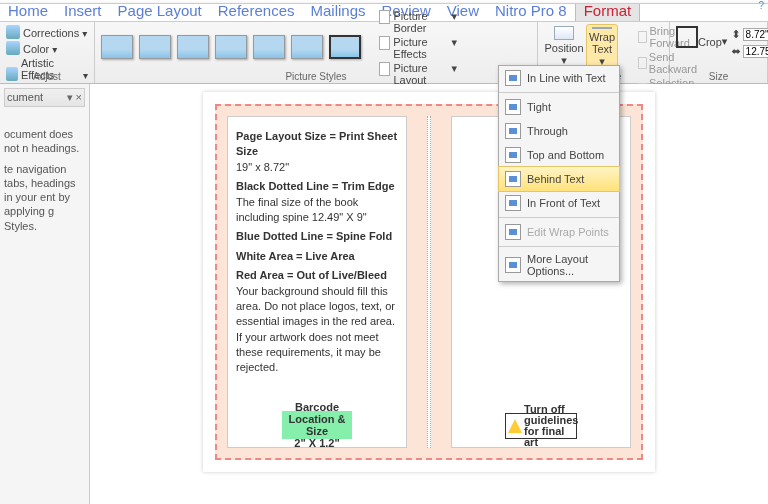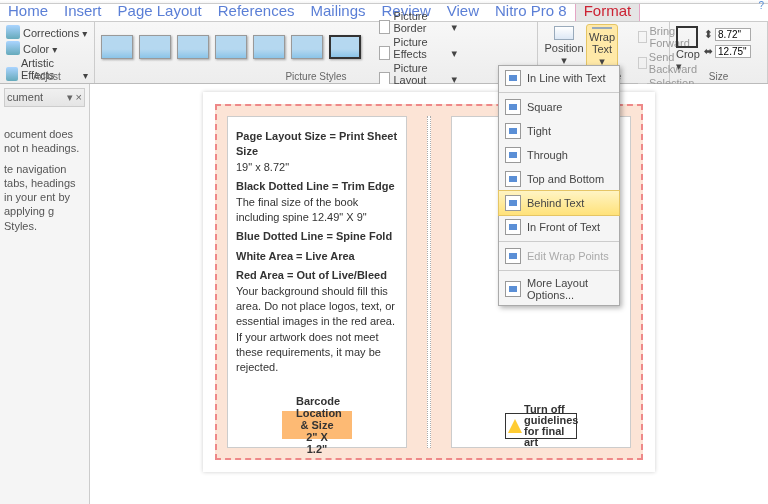--- a/index.html
+++ b/index.html
@@ -12,31 +12,31 @@
 .ribbon{background:linear-gradient(#f7f7f7,#ededed);height:62px;display:flex;border-bottom:1px solid #bbb;position:relative}
 .group{border-right:1px solid #ccc;padding:2px 6px 14px 6px;position:relative}
 .group-label{position:absolute;bottom:1px;left:0;right:0;text-align:center;font-size:10px;color:#666}
 .adjust{width:95px}
 .adjust-item{font-size:10px;color:#444;padding:1px 0;display:flex;align-items:flex-end;gap:3px}
 .adjust-item::before{content:"";width:14px;height:14px;background:linear-gradient(#aad4ff,#6ab);border-radius:2px;display:inline-block}
 .pic-styles{flex:1;display:flex;align-items:center;gap:6px;padding-left:6px}
 .thumb{width:32px;height:24px;background:linear-gradient(#b5d8f0 60%,#8bc4e8);border:1px solid #999;box-shadow:1px 1px 2px rgba(0,0,0,.3)}
 .thumb.dark{border:2px solid #333}
 .pic-opts{width:102px;font-size:10px;color:#444;padding-top:2px}
-.pic-opts div{padding:1px 12px;display:flex;align-items:flex-end;gap:3px}
+.pic-opts div{padding:1px 12px;display:flex;align-items:flex-start;gap:3px}
 .pic-opts div::before{content:"";width:12px;height:12px;border:1px solid #aaa;background:#fff}
 .arrange{width:132px;display:flex;gap:2px;padding-top:2px}
 .arr-btn{display:flex;flex-direction:column;align-items:center;width:40px;font-size:9px;color:#444;text-align:center;padding:2px;border-radius:3px}
 .arr-btn.active{background:#ffe9a8;border:1px solid #e5c565}
 .arr-icon{width:20px;height:20px;background:linear-gradient(#fff,#dde8f5);border:1px solid #9ab;margin-bottom:2px}
 .arr-list{font-size:9px;color:#999;flex:1}
 .arr-list div{padding:1px 18px;display:flex;align-items:center;gap:2px}
 .arr-list div::before{content:"";width:10px;height:10px;border:1px solid #ccc}
 .size{width:98px;display:flex;gap:4px;padding-top:4px;align-items:flex-start}
-.crop-btn{display:flex;flex-direction:column;align-items:flex-start;font-size:9px;color:#444}
+.crop-btn{display:flex;align-items:flex-end;font-size:9px;color:#444}
 .crop-icon{width:22px;height:22px;border:2px solid #333;position:relative}
 .size-fields{font-size:10px;color:#444}
 .size-fields div{display:flex;align-items:center;gap:2px;padding:2px 0}
 .size-fields input{width:36px;font-size:10px;border:1px solid #aaa;padding:0 2px}
 .workspace{display:flex;height:420px;background:#fff}
 .sidepane{width:90px;border-right:1px solid #ccc;background:#f5f5f5;padding:4px;font-size:10px;color:#555;position:relative}
 .sidepane-title{background:linear-gradient(#f0f0f0,#e5e5e5);padding:2px;border:1px solid #ccc;display:flex;justify-content:space-between}
 .sp-close{cursor:pointer;color:#666}
 .sidepane-body{padding-top:20px;font-size:9.5px;line-height:1.3}
 .sidepane-body p{margin-bottom:6px}
@@ -45,21 +45,21 @@
 .template{position:absolute;inset:12px;border:2px dashed #e88;background:#fce4d6}
 .inner{position:absolute;inset:10px;display:flex;gap:20px}
 .panel{flex:1;background:#fff;border:1px solid #ccc;padding:8px;font-size:7px;color:#333;position:relative}
 .panel h1{font-size:11px;font-weight:bold;text-align:center}
 .panel h2{font-size:9px;text-align:center;font-weight:normal}
 .panel .dim{text-align:center;font-size:8px;color:#333;font-weight:bold;margin-top:4px}
 .panel .sm{text-align:center;font-size:7px;color:#666}
 .left-text{font-size:6.5px;line-height:1.4}
 .left-text b{display:block;margin-top:4px}
 .spine{width:4px;background:#fff;border-left:1px dotted #aaa;border-right:1px dotted #aaa}
-.barcode{position:absolute;bottom:8px;left:50%;transform:translateX(-50%);width:70px;height:28px;background:#fdba74;font-size:6px;font-weight:bold;text-align:center;padding:14px;display:flex;flex-direction:column;justify-content:center}
+.barcode{position:absolute;bottom:8px;left:50%;transform:translateX(-50%);width:70px;height:28px;background:#86efac;font-size:6px;font-weight:bold;text-align:center;padding:2px;display:flex;flex-direction:column;justify-content:center}
 .warn{position:absolute;bottom:8px;left:50%;transform:translateX(-50%);width:72px;height:26px;border:1px solid #333;background:#fff;font-size:5.5px;padding:2px;display:flex;gap:2px;align-items:center}
 .warn-tri{width:14px;height:14px;background:#fc3;clip-path:polygon(50% 0,100% 100%,0 100%);flex-shrink:0;position:relative}
 .warn-txt{font-weight:bold;line-height:1}
 .dropdown{position:absolute;left:498px;top:65px;width:122px;background:#f5f5f5;border:1px solid #aaa;box-shadow:2px 2px 5px rgba(0,0,0,.3);z-index:100}
 .dd-item{padding:4px 6px;font-size:11px;color:#444;display:flex;align-items:center;gap:6px;cursor:pointer}
 .dd-item.hl{background:linear-gradient(#fff4c4,#ffe27a);border:1px solid #e5c565;margin:-1px}
 .dd-item.disabled{color:#aaa}
 .dd-sep{height:1px;background:#ccc;margin:2px 0}
 .dd-icon{width:16px;height:16px;background:#fff;border:1px solid #999;position:relative;flex-shrink:0}
 .dd-icon::after{content:"";position:absolute;width:8px;height:6px;background:#5b8fd6;top:4px;left:3px}
@@ -195,24 +195,20 @@
 </div>
 
 <div class="dropdown">
   <div class="dd-item">
       <span class="dd-icon"></span>
       <span>In Line with Text</span>
     </div>
   <div class="dd-sep"></div>
   <div class="dd-item">
       <span class="dd-icon"></span>
-      <span>Square</span>
-    </div>
-  <div class="dd-item">
-      <span class="dd-icon"></span>
       <span>Tight</span>
     </div>
   <div class="dd-item">
       <span class="dd-icon"></span>
       <span>Through</span>
     </div>
   <div class="dd-item">
       <span class="dd-icon"></span>
       <span>Top and Bottom</span>
     </div>

